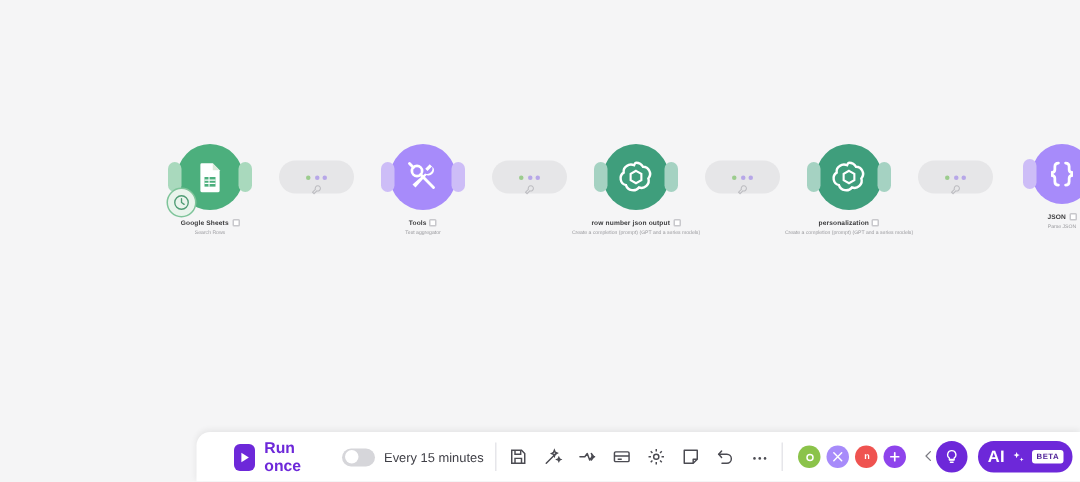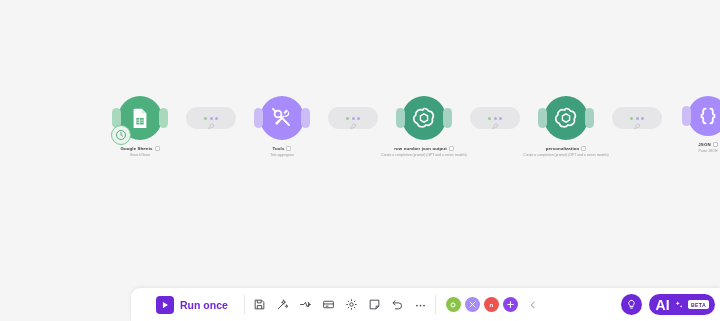--- a/index.html
+++ b/index.html
@@ -128,21 +128,21 @@
     margin-left: auto; display: flex; align-items: center; gap: 7px; padding-right: 5px;
   }
   .bulb-btn {
     width: 21px; height: 21px; border-radius: 50%; background: #6d28d9;
     display: flex; align-items: center; justify-content: center; cursor: pointer;
   }
   .ai-pill {
     height: 21px; border-radius: 11px; background: #6d28d9; color: #fff;
     display: flex; align-items: center; gap: 4px; padding: 0 6px; cursor: pointer;
   }
-  .ai-text { font-size: 14px; font-weight: bold; letter-spacing: .3px; }
+  .ai-text { font-size: 11px; font-weight: bold; letter-spacing: .3px; }
   .beta {
     background: #fff; color: #4c1d95; font-size: 5.2px; font-weight: bold;
     padding: 1.5px 3px; border-radius: 2px; letter-spacing: .3px;
   }
 </style>
 </head>
 <body>
 
 <div id="app">
 
@@ -304,20 +304,26 @@
 
     <div class="run-btn">
       <span class="run-icon">
         <svg width="10" height="10" viewBox="0 0 24 24">
             <path d="M7 4.5l12 7.5-12 7.5z" fill="#fff"></path>
           </svg>
       </span>
       <span class="run-label">Run once</span>
     </div>
 
+    <div class="sched">
+      <span class="toggle">
+        <span class="knob"></span>
+      </span>
+      <span class="sched-label">Every 15 minutes</span>
+    </div>
 
     <span class="divider"></span>
 
     <div class="tool-icons">
       <span class="ti">
         <svg width="13" height="13" viewBox="0 0 24 24" fill="none" stroke="#4b4b52" stroke-width="1.8">
           <path d="M4 4h12l4 4v12H4z"></path>
             <path d="M8 4v5h7V4M8 20v-6h8v6"></path>
         </svg>
       </span>

